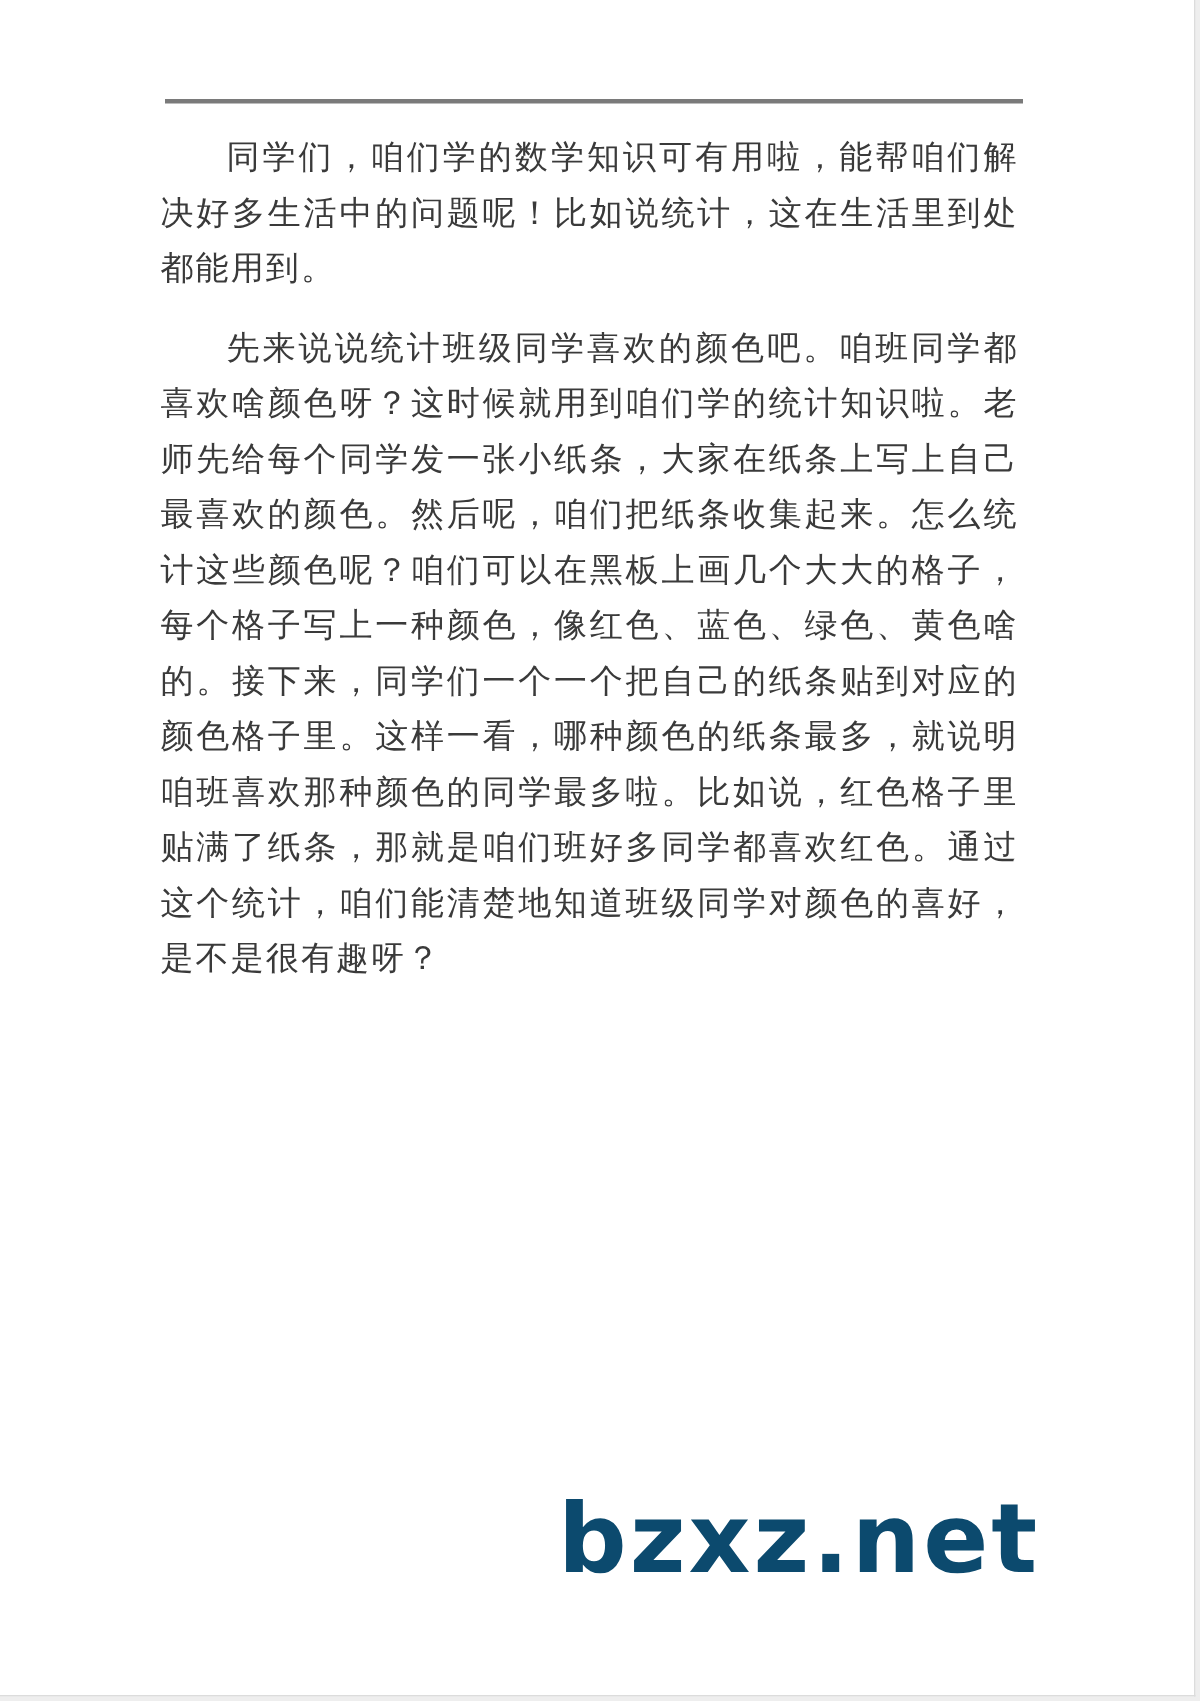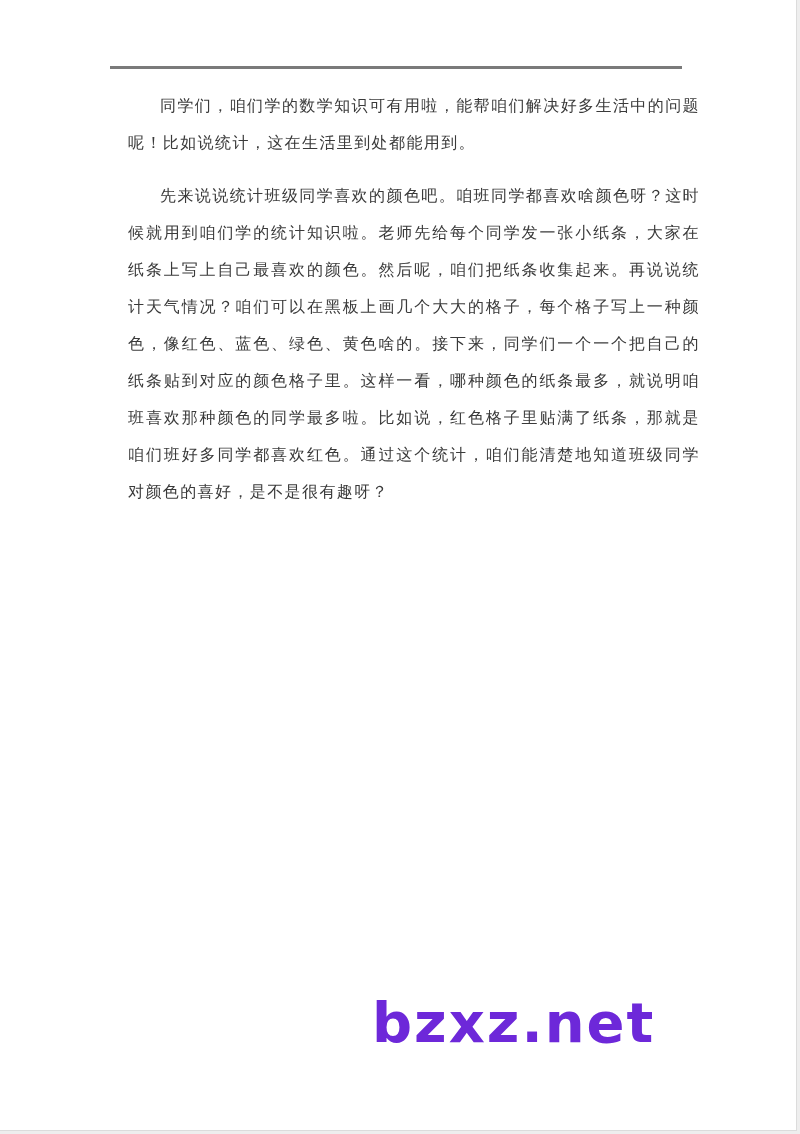--- a/index.html
+++ b/index.html
@@ -14,38 +14,38 @@
       background: #ffffff;
       border-right: 1px solid #dcdcdc;
       border-bottom: 1px solid #dcdcdc;
       overflow: hidden;
     }
     .header-rule {
       position: absolute; left: 110px; top: 66px;
       width: 572px; height: 3px; background: #7a7a7a;
     }
     .body {
-      position: absolute; left: 128px; top: 87px;
+      position: absolute; left: 107px; top: 87px;
       width: 572px;
       color: #3a3a3a;
-      font-size: 16px;
+      font-size: 22px;
       line-height: 37px;
       letter-spacing: 1.4px;
     }
     .para { margin: 0 0 16px 0; text-indent: 2em; text-align: justify; }
     .watermark {
       position: absolute; left: 372px; top: 990px;
       font-family: "DejaVu Sans", "Liberation Sans", sans-serif;
-      font-weight: bold; font-size: 56px; letter-spacing: 2px;
-      color: #6d28d9;
+      font-weight: bold; font-size: 64px; letter-spacing: 2px;
+      color: #0c4a6e;
     }
   </style>
 </head>
 <body>
 
 <div class="page">
   <div class="header-rule"></div>
   <div class="body">
     <p class="para">同学们，咱们学的数学知识可有用啦，能帮咱们解决好多生活中的问题呢！比如说统计，这在生活里到处都能用到。</p>
-    <p class="para">先来说说统计班级同学喜欢的颜色吧。咱班同学都喜欢啥颜色呀？这时候就用到咱们学的统计知识啦。老师先给每个同学发一张小纸条，大家在纸条上写上自己最喜欢的颜色。然后呢，咱们把纸条收集起来。再说说统计天气情况？咱们可以在黑板上画几个大大的格子，每个格子写上一种颜色，像红色、蓝色、绿色、黄色啥的。接下来，同学们一个一个把自己的纸条贴到对应的颜色格子里。这样一看，哪种颜色的纸条最多，就说明咱班喜欢那种颜色的同学最多啦。比如说，红色格子里贴满了纸条，那就是咱们班好多同学都喜欢红色。通过这个统计，咱们能清楚地知道班级同学对颜色的喜好，是不是很有趣呀？</p>
+    <p class="para">先来说说统计班级同学喜欢的颜色吧。咱班同学都喜欢啥颜色呀？这时候就用到咱们学的统计知识啦。老师先给每个同学发一张小纸条，大家在纸条上写上自己最喜欢的颜色。然后呢，咱们把纸条收集起来。怎么统计这些颜色呢？咱们可以在黑板上画几个大大的格子，每个格子写上一种颜色，像红色、蓝色、绿色、黄色啥的。接下来，同学们一个一个把自己的纸条贴到对应的颜色格子里。这样一看，哪种颜色的纸条最多，就说明咱班喜欢那种颜色的同学最多啦。比如说，红色格子里贴满了纸条，那就是咱们班好多同学都喜欢红色。通过这个统计，咱们能清楚地知道班级同学对颜色的喜好，是不是很有趣呀？</p>
   </div>
   <div class="watermark">bzxz.net</div>
 </div>
 
 </body></html>

